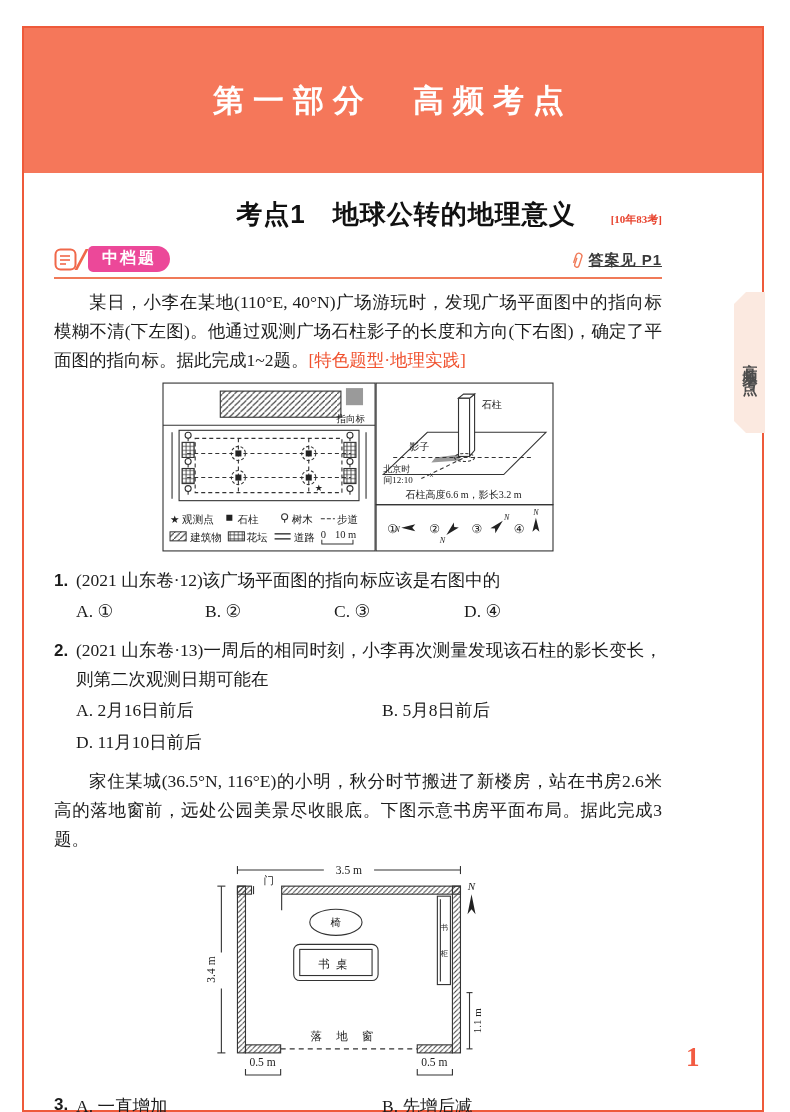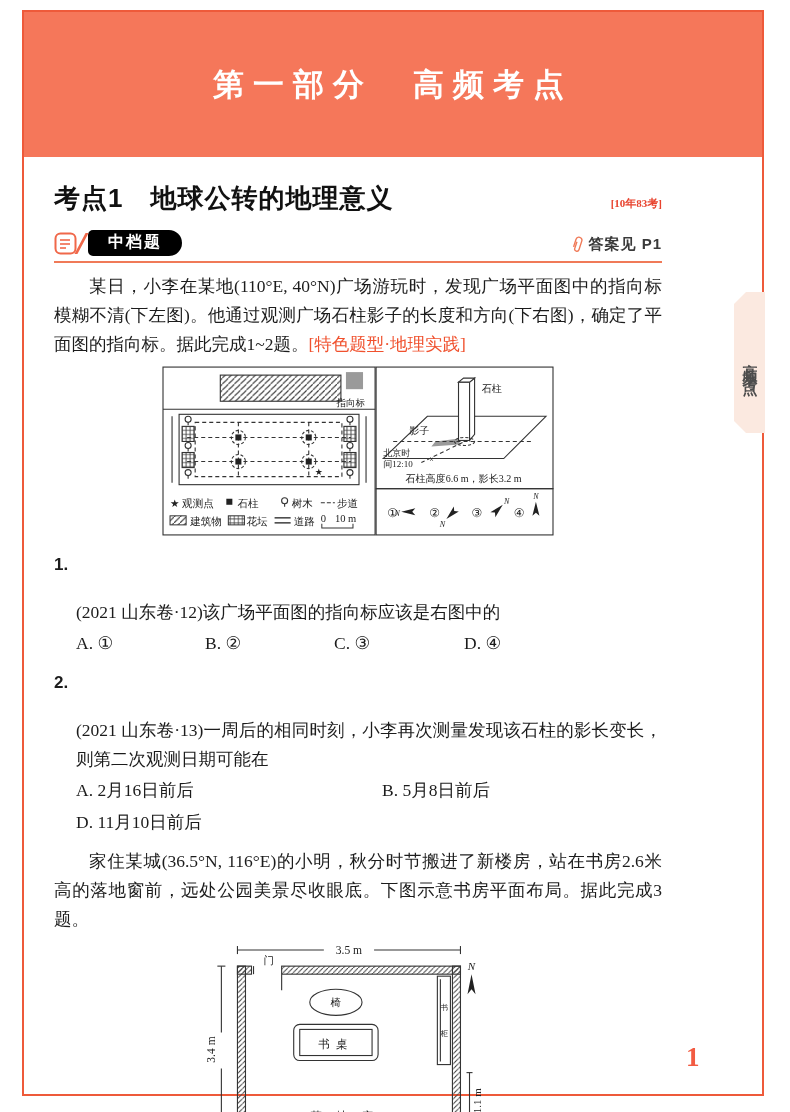--- a/index.html
+++ b/index.html
@@ -3,69 +3,69 @@
 <meta charset="utf-8">
 <style>
   * { box-sizing: border-box; }
   html,body { margin:0; padding:0; }
   body {
     width:790px; height:1112px; position:relative; background:#fff;
     font-family:"Liberation Serif", serif; color:#1c1c1c;
     overflow:hidden;
   }
   .frame {
-    position:absolute; left:22px; top:10px; width:742px; height:1086px;
+    position:absolute; left:22px; top:26px; width:742px; height:1086px;
     border:2px solid #ee5a3a; background:#fff;
   }
   .banner {
     height:145px; background:#f5775a;
     display:flex; align-items:center; justify-content:center;
   }
   .banner-title {
     color:#fff; font-family:"Liberation Sans", sans-serif; font-weight:bold;
     font-size:31px; letter-spacing:9px;
   }
   .content { padding:20px 100px 0 30px; }
 
-  .section-row { display:flex; justify-content:space-between; align-items:baseline; margin-top:4px; }
+  .section-row { display:flex; justify-content:flex-end; align-items:baseline; margin-top:4px;gap:33px; }
   .section-title {
     font-family:"Liberation Sans", sans-serif; font-weight:bold; font-size:26px; color:#111;
     letter-spacing:1px;
   }
   .section-tag { color:#e8432e; font-size:11px; font-weight:bold; margin-left:2px; }
 
   .header-row {
     margin-top:14px; padding-bottom:5px;
     display:flex; justify-content:space-between; align-items:flex-end;
     border-bottom:2px solid #f07a58;
   }
   .badge-left { display:flex; align-items:center; }
   .badge-icon { width:23px; height:23px; display:block; }
   .badge-slash { width:3px; height:21px; background:#f0684a; transform:skewX(-28deg); margin:0 5px 0 3px; }
   .badge-pill {
-    background:#000000; color:#fff; font-family:"Liberation Sans", sans-serif;
-    font-weight:bold; font-size:16px; line-height:1; padding:4px 20px 6px;
+    background:#ec4899; color:#fff; font-family:"Liberation Sans", sans-serif;
+    font-weight:bold; font-size:16px; line-height:1; padding:4px 14px 6px;
     border-radius:5px 13px 13px 5px; letter-spacing:2px;
   }
   .answer-ref { display:flex; align-items:center; gap:4px; padding-bottom:2px; }
-  .answer-ref-text { font-family:"Liberation Sans", sans-serif; font-size:15px; color:#3a3a3a; font-weight:bold; letter-spacing:1px; }
+  .answer-ref-text { font-family:"Liberation Sans", sans-serif; font-size:15px; color:#3a3a3a; font-weight:bold; letter-spacing:1px;text-decoration:underline; }
 
   .passage {
     font-size:17.5px; line-height:29px; text-align:justify; text-indent:2em;
     margin:9px 0 0;
   }
   .tag-orange { color:#f0512e; }
 
   .fig1-wrap { width:392px; margin:7px auto 0; }
   .fig2-wrap { width:302px; margin:4px auto 0; }
   svg text { font-family:"Liberation Serif", serif; fill:#222; }
 
   .q { display:flex; margin-top:9px; }
   .q-num { width:22px; flex:none; font-family:"Liberation Sans", sans-serif; font-weight:bold; font-size:17px; line-height:29px; }
-  .q-body { flex:1; font-size:17.5px; line-height:29px; text-align:justify;margin-top:48px; }
+  .q-body { flex:1; font-size:17.5px; line-height:29px; text-align:justify; }
   .opts4 { display:grid; grid-template-columns:129px 129px 130px 1fr; line-height:32px; }
   .opts2 { display:grid; grid-template-columns:306px 1fr; line-height:32px; }
   .opt { font-size:17.5px;font-family:Liberation Serif, serif; }
 
   .side-tab {
     position:absolute; left:734px; top:292px; width:31px; height:141px;
     background:#fbe9e0; z-index:3;
     clip-path:polygon(0 12px, 12px 0, 100% 0, 100% 100%, 12px 100%, 0 calc(100% - 12px));
     display:flex; align-items:center; justify-content:center;
   }

